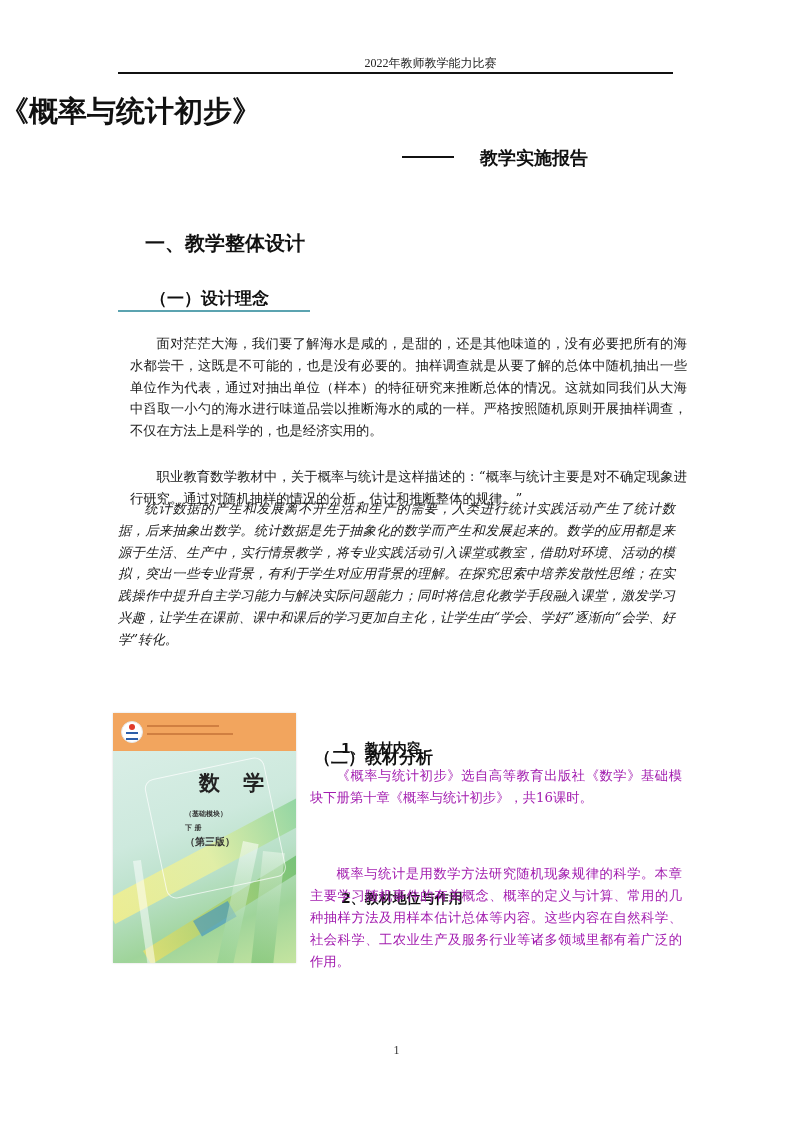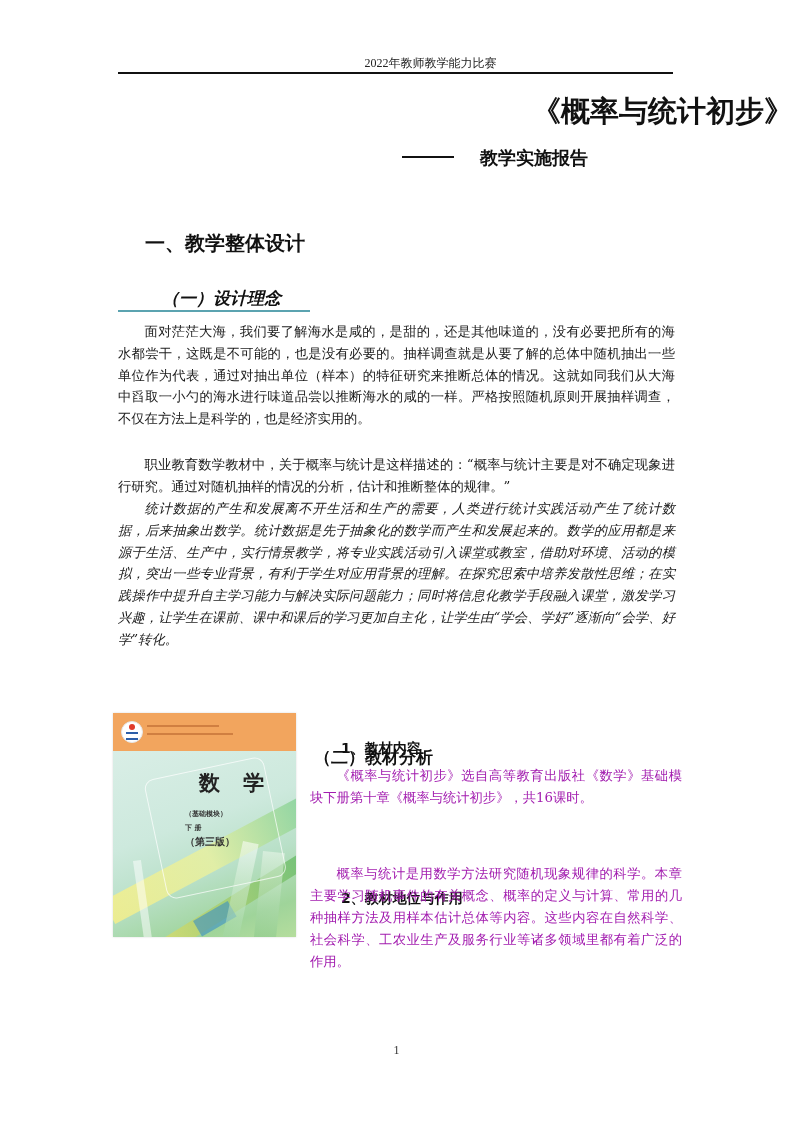--- a/index.html
+++ b/index.html
@@ -1,37 +1,37 @@
 <!DOCTYPE html>
 <html><head>
 <meta charset="utf-8">
 <style>
   html, body { margin:0; padding:0; background:#ffffff; }
   body { width:793px; height:1122px; position:relative; overflow:hidden;
          font-family:"DejaVu Serif", "Liberation Serif", serif; color:#111; }
   .header-text { position:absolute; top:55px; left:0; width:791px; text-align:center;
                  font-size:12px; font-family:"Liberation Serif","DejaVu Serif",serif; color:#222;padding-left:35px; }
   .header-rule { position:absolute; top:72px; left:118px; width:555px; height:2px; background:#111; }
-  .doc-title { position:absolute; top:92px; left:0; width:793px; text-align:right;
+  .doc-title { position:absolute; top:92px; left:0; width:793px; text-align:left;
                font-family:"DejaVu Sans","Liberation Sans",sans-serif; font-weight:bold;
                font-size:29px; letter-spacing:0px; color:#111; }
   .doc-subtitle { position:absolute; top:146px; left:402px; font-family:"DejaVu Sans","Liberation Sans",sans-serif;
                   font-weight:bold; font-size:18px; color:#111; white-space:nowrap; }
   .doc-subtitle .dash { display:inline-block; width:52px; height:2px; background:#111; vertical-align:middle; margin-right:26px; position:relative; top:-2px; }
   .h1 { position:absolute; top:230px; left:145px; font-family:"DejaVu Sans","Liberation Sans",sans-serif;
         font-weight:bold; font-size:20px; color:#111; }
   .h2 { position:absolute; font-family:"DejaVu Sans","Liberation Sans",sans-serif; font-weight:bold; font-size:17px; color:#111; }
-  .h2-1 { top:287px; left:162px;font-style:italic; }
+  .h2-1 { top:287px; left:150px; }
   .h2-rule { position:absolute; top:310px; left:118px; width:192px; height:2px; background:#5ba3b0; }
   .para { position:absolute; left:118px; width:557px; font-size:13.3px; line-height:21.8px; text-align:justify; color:#1a1a1a; }
   .p1 { top:321px; }
   .p2 { top:454px; }
   .p3 { top:498px;font-style:italic; }
   .indent { text-indent:2em; }
-  .cover { position:absolute; left:113px; top:713px; width:183px; height:224px; overflow:hidden;
+  .cover { position:absolute; left:113px; top:713px; width:183px; height:250px; overflow:hidden;
            box-shadow:0 0 2px rgba(0,0,0,0.15); }
   .cover-top { position:absolute; left:0; top:0; width:100%; height:38px; background:#f2a55e; }
   .cover-logo { position:absolute; left:8px; top:8px; width:20px; height:20px; border-radius:50%; background:#fff; border:1px solid #e6e6e6; }
   .cover-logo::before { content:""; position:absolute; left:7px; top:2px; width:6px; height:6px; border-radius:50%; background:#e03a2a; }
   .cover-logo::after { content:""; position:absolute; left:4px; top:10px; width:12px; height:4px; border-top:2px solid #2d5ea8; border-bottom:2px solid #2d5ea8; }
   .cover-banner-line { position:absolute; left:34px; height:2px; background:#b5602a; opacity:0.55; }
   .cover-body { position:absolute; left:0; top:38px; width:100%; height:220px;
                 background:linear-gradient(160deg,#d9eee6 0%,#cde9dd 35%,#b9e0c8 55%,#9fd49a 75%,#c9e6a0 100%); }
   .cover-stripe { position:absolute; transform-origin:0 0; }
   .cover-title { position:absolute; left:86px; top:56px; font-family:"DejaVu Serif","Liberation Serif",serif; font-weight:bold; font-size:21px; color:#222; letter-spacing:8px; }
@@ -52,22 +52,22 @@
 <div class="header-rule"></div>
 
 <div class="doc-title">《概率与统计初步》</div>
 <div class="doc-subtitle"><span class="dash"></span><span>教学实施报告</span></div>
 
 <div class="h1">一、教学整体设计</div>
 
 <div class="h2 h2-1">（一）设计理念</div>
 <div class="h2-rule"></div>
 
-<p class="para p1 indent" style="margin:0">面对茫茫大海，我们要了解海水是咸的，是甜的，还是其他味道的，没有必要把所有的海水都尝干，这既是不可能的，也是没有必要的。抽样调查就是从要了解的总体中随机抽出一些单位作为代表，通过对抽出单位（样本）的特征研究来推断总体的情况。这就如同我们从大海中舀取一小勺的海水进行味道品尝以推断海水的咸的一样。严格按照随机原则开展抽样调查，不仅在方法上是科学的，也是经济实用的。</p>
-<p class="para p2 indent" style="margin:0">职业教育数学教材中，关于概率与统计是这样描述的：“概率与统计主要是对不确定现象进行研究。通过对随机抽样的情况的分析，估计和推断整体的规律。”</p>
+<p class="para p1 indent" style="margin:12px">面对茫茫大海，我们要了解海水是咸的，是甜的，还是其他味道的，没有必要把所有的海水都尝干，这既是不可能的，也是没有必要的。抽样调查就是从要了解的总体中随机抽出一些单位作为代表，通过对抽出单位（样本）的特征研究来推断总体的情况。这就如同我们从大海中舀取一小勺的海水进行味道品尝以推断海水的咸的一样。严格按照随机原则开展抽样调查，不仅在方法上是科学的，也是经济实用的。</p>
+<p class="para p2 indent" style="margin:12px">职业教育数学教材中，关于概率与统计是这样描述的：“概率与统计主要是对不确定现象进行研究。通过对随机抽样的情况的分析，估计和推断整体的规律。”</p>
 <p class="para p3 indent" style="margin:0">统计数据的产生和发展离不开生活和生产的需要，人类进行统计实践活动产生了统计数据，后来抽象出数学。统计数据是先于抽象化的数学而产生和发展起来的。数学的应用都是来源于生活、生产中，实行情景教学，将专业实践活动引入课堂或教室，借助对环境、活动的模拟，突出一些专业背景，有利于学生对应用背景的理解。在探究思索中培养发散性思维；在实践操作中提升自主学习能力与解决实际问题能力；同时将信息化教学手段融入课堂，激发学习兴趣，让学生在课前、课中和课后的学习更加自主化，让学生由“学会、学好”逐渐向“会学、好学”转化。</p>
 
 <div class="cover">
   <div class="cover-top">
     <div class="cover-logo"></div>
     <div class="cover-banner-line" style="top:12px;width:72px;"></div>
     <div class="cover-banner-line" style="top:20px;width:86px;"></div>
   </div>
   <div class="cover-body">
     <div class="cover-stripe" style="left:-10px;top:150px;width:230px;height:26px;background:linear-gradient(90deg,#f5ef8a,#e7f0a0,#7fcf9a);transform:rotate(-28deg);opacity:0.85;"></div>

